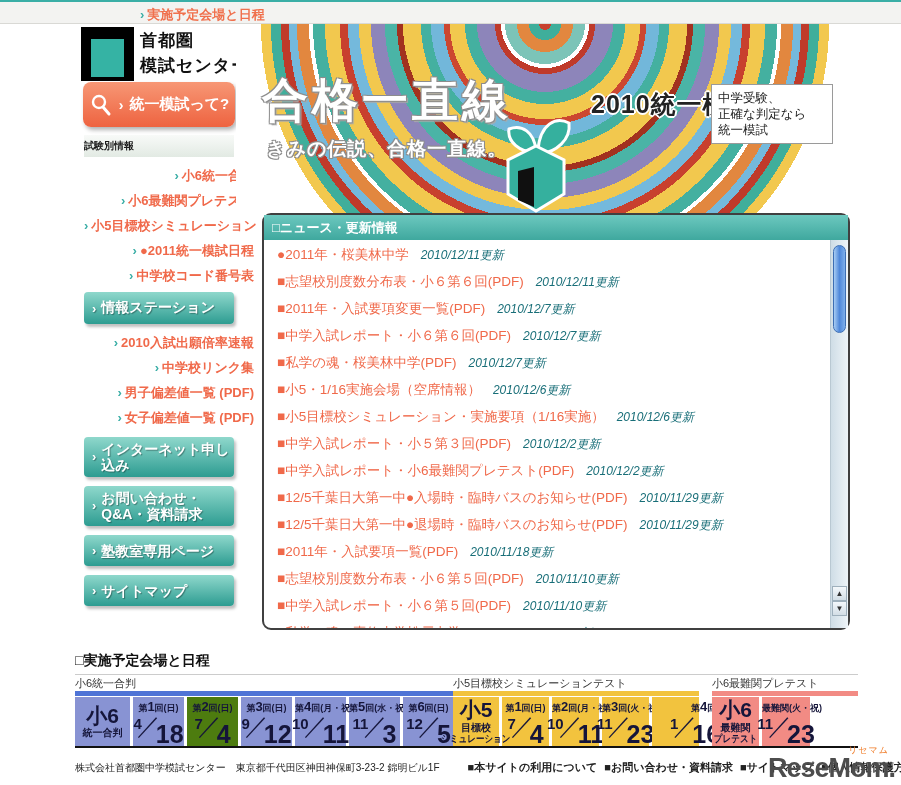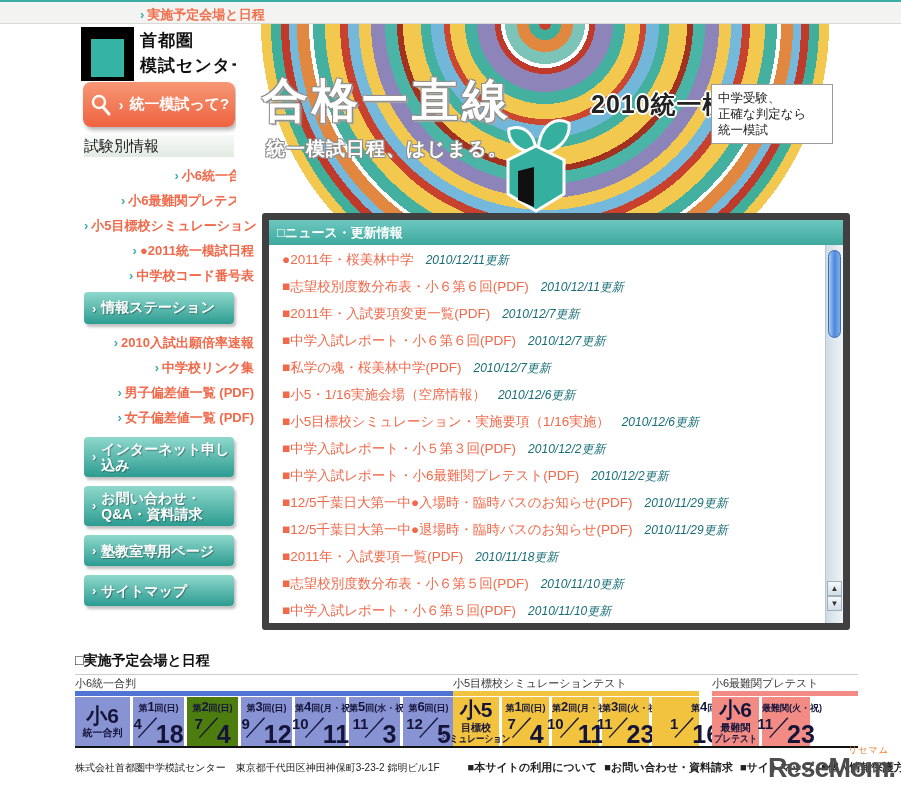--- a/index.html
+++ b/index.html
@@ -18,21 +18,21 @@
   .logo-box{position:absolute;left:81px;top:27px;width:53px;height:54px;background:#000;}
   .logo-box .inner{position:absolute;left:10px;top:12px;right:10px;bottom:4px;background:#35b3a4;}
   .logo-text{position:absolute;left:140px;top:28px;font-size:17px;line-height:25px;
              font-weight:bold;color:#111;letter-spacing:1px;}
   .cta-btn{position:absolute;left:83px;top:82px;width:152px;height:45px;border-radius:8px;
            background:linear-gradient(#f79775,#ee6340);box-shadow:2px 3px 4px rgba(0,0,0,.3);
            display:flex;align-items:center;justify-content:center;gap:6px;color:#fff;
            font-size:15px;font-weight:bold;cursor:pointer;}
   .cta-btn .arr{font-size:14px;}
   .side-section-hd{position:absolute;left:84px;top:135px;width:150px;height:22px;line-height:22px;
-           background:linear-gradient(#f8faf8,#e2eae3);font-size:15px;font-weight:normal;color:#1a1a1a;}
+           background:linear-gradient(#f8faf8,#e2eae3);font-size:10px;font-weight:bold;color:#1a1a1a;}
   .side-links{position:absolute;left:84px;width:170px;text-align:right;}
   #links1{top:163px;}
   #links2{top:330px;}
   .side-link{height:25px;line-height:25px;font-size:13px;font-weight:bold;color:#f0694a;
              white-space:nowrap;cursor:pointer;}
   .side-link .arrow{color:#3aaea6;margin-right:3px;}
   .info-btn{position:absolute;left:84px;top:292px;width:150px;height:32px;border-radius:4px;
             background:linear-gradient(#8fd8cc,#2d9c91);box-shadow:2px 3px 3px rgba(0,0,0,.25);
             color:#fff;font-size:14px;font-weight:bold;display:flex;align-items:center;
             padding-left:8px;box-sizing:border-box;cursor:pointer;gap:5px;
@@ -63,21 +63,21 @@
       text-shadow:1px 1px 0 #8d8d8d,-1px -1px 0 #8d8d8d,1px -1px 0 #8d8d8d,-1px 1px 0 #8d8d8d;}
   .hero-year{position:absolute;left:591px;top:88px;z-index:2;font-size:25px;font-weight:bold;
       color:#222;letter-spacing:1px;
       text-shadow:2px 0 #fff,-2px 0 #fff,0 2px #fff,0 -2px #fff,1px 1px #fff,-1px -1px #fff,1px -1px #fff,-1px 1px #fff;}
   .tagline{position:absolute;left:711px;top:84px;z-index:2;width:108px;background:#fff;
       border:1px solid #9a9a9a;padding:5px 6px;font-size:12.5px;line-height:16px;color:#222;}
   .mascot{position:absolute;left:494px;top:114px;z-index:5;width:84px;height:102px;}
 
   
   .news{position:absolute;left:262px;top:213px;width:588px;height:417px;z-index:4;
-        box-sizing:border-box;border:7px solid #404040;border-radius:3px;background:#fff;}
+        box-sizing:border-box;border:2px solid #404040;border-radius:9px;background:#fff;}
   .news-hd{height:25px;line-height:25px;background:linear-gradient(#6cc8bf,#3fa89e);
            color:#fff;font-size:13px;font-weight:bold;padding-left:8px;}
   .news-list{position:absolute;left:0;top:25px;right:17px;bottom:0;overflow:hidden;}
   .news-row{height:27px;line-height:27px;padding-left:13px;white-space:nowrap;overflow:hidden;cursor:pointer;}
   .news-label{font-size:13.5px;color:#f0694a;}
   .news-date{font-size:12px;font-style:italic;color:#186e78;margin-left:12px;}
   .scrollbar{position:absolute;top:25px;right:0;bottom:0;width:17px;
              background:linear-gradient(to right,#cfdde6,#eef4f8);border-left:1px solid #b9c8d2;}
   .sb-thumb{position:absolute;left:2px;top:5px;width:13px;height:88px;border-radius:7px;
             background:linear-gradient(to right,#a8cdf4,#4f88da,#7fb0ec);border:1px solid #3c6eb4;
@@ -184,21 +184,21 @@
         <span>塾教室専用ページ</span>
       </div>
       <div class="side-btn">
         <span class="arrow">›</span>
         <span>サイトマップ</span>
       </div>
     </div>
 
   <div class="hero"></div>
   <div class="hero-title">合格一直線</div>
-  <div class="hero-sub">統一模試日程、はじまる。</div>
+  <div class="hero-sub">きみの伝説、合格一直線。</div>
   <div class="hero-year">2010統一模試</div>
   <div class="tagline">
     <div>中学受験、</div>
     <div>正確な判定なら</div>
     <div>統一模試</div>
   </div>
   <svg class="mascot" viewBox="0 0 84 102">
     <path d="M42 36 C40 18 28 10 15 15 C13 28 26 38 40 38 Z" fill="#35b09e" stroke="#fff" stroke-width="3"></path>
     <path d="M44 36 C46 10 62 2 75 9 C77 26 62 38 46 40 Z" fill="#35b09e" stroke="#fff" stroke-width="3"></path>
     <path d="M42 32 L70 46 L70 80 L42 97 L14 80 L14 46 Z" fill="#35b09e" stroke="#fff" stroke-width="3"></path>

